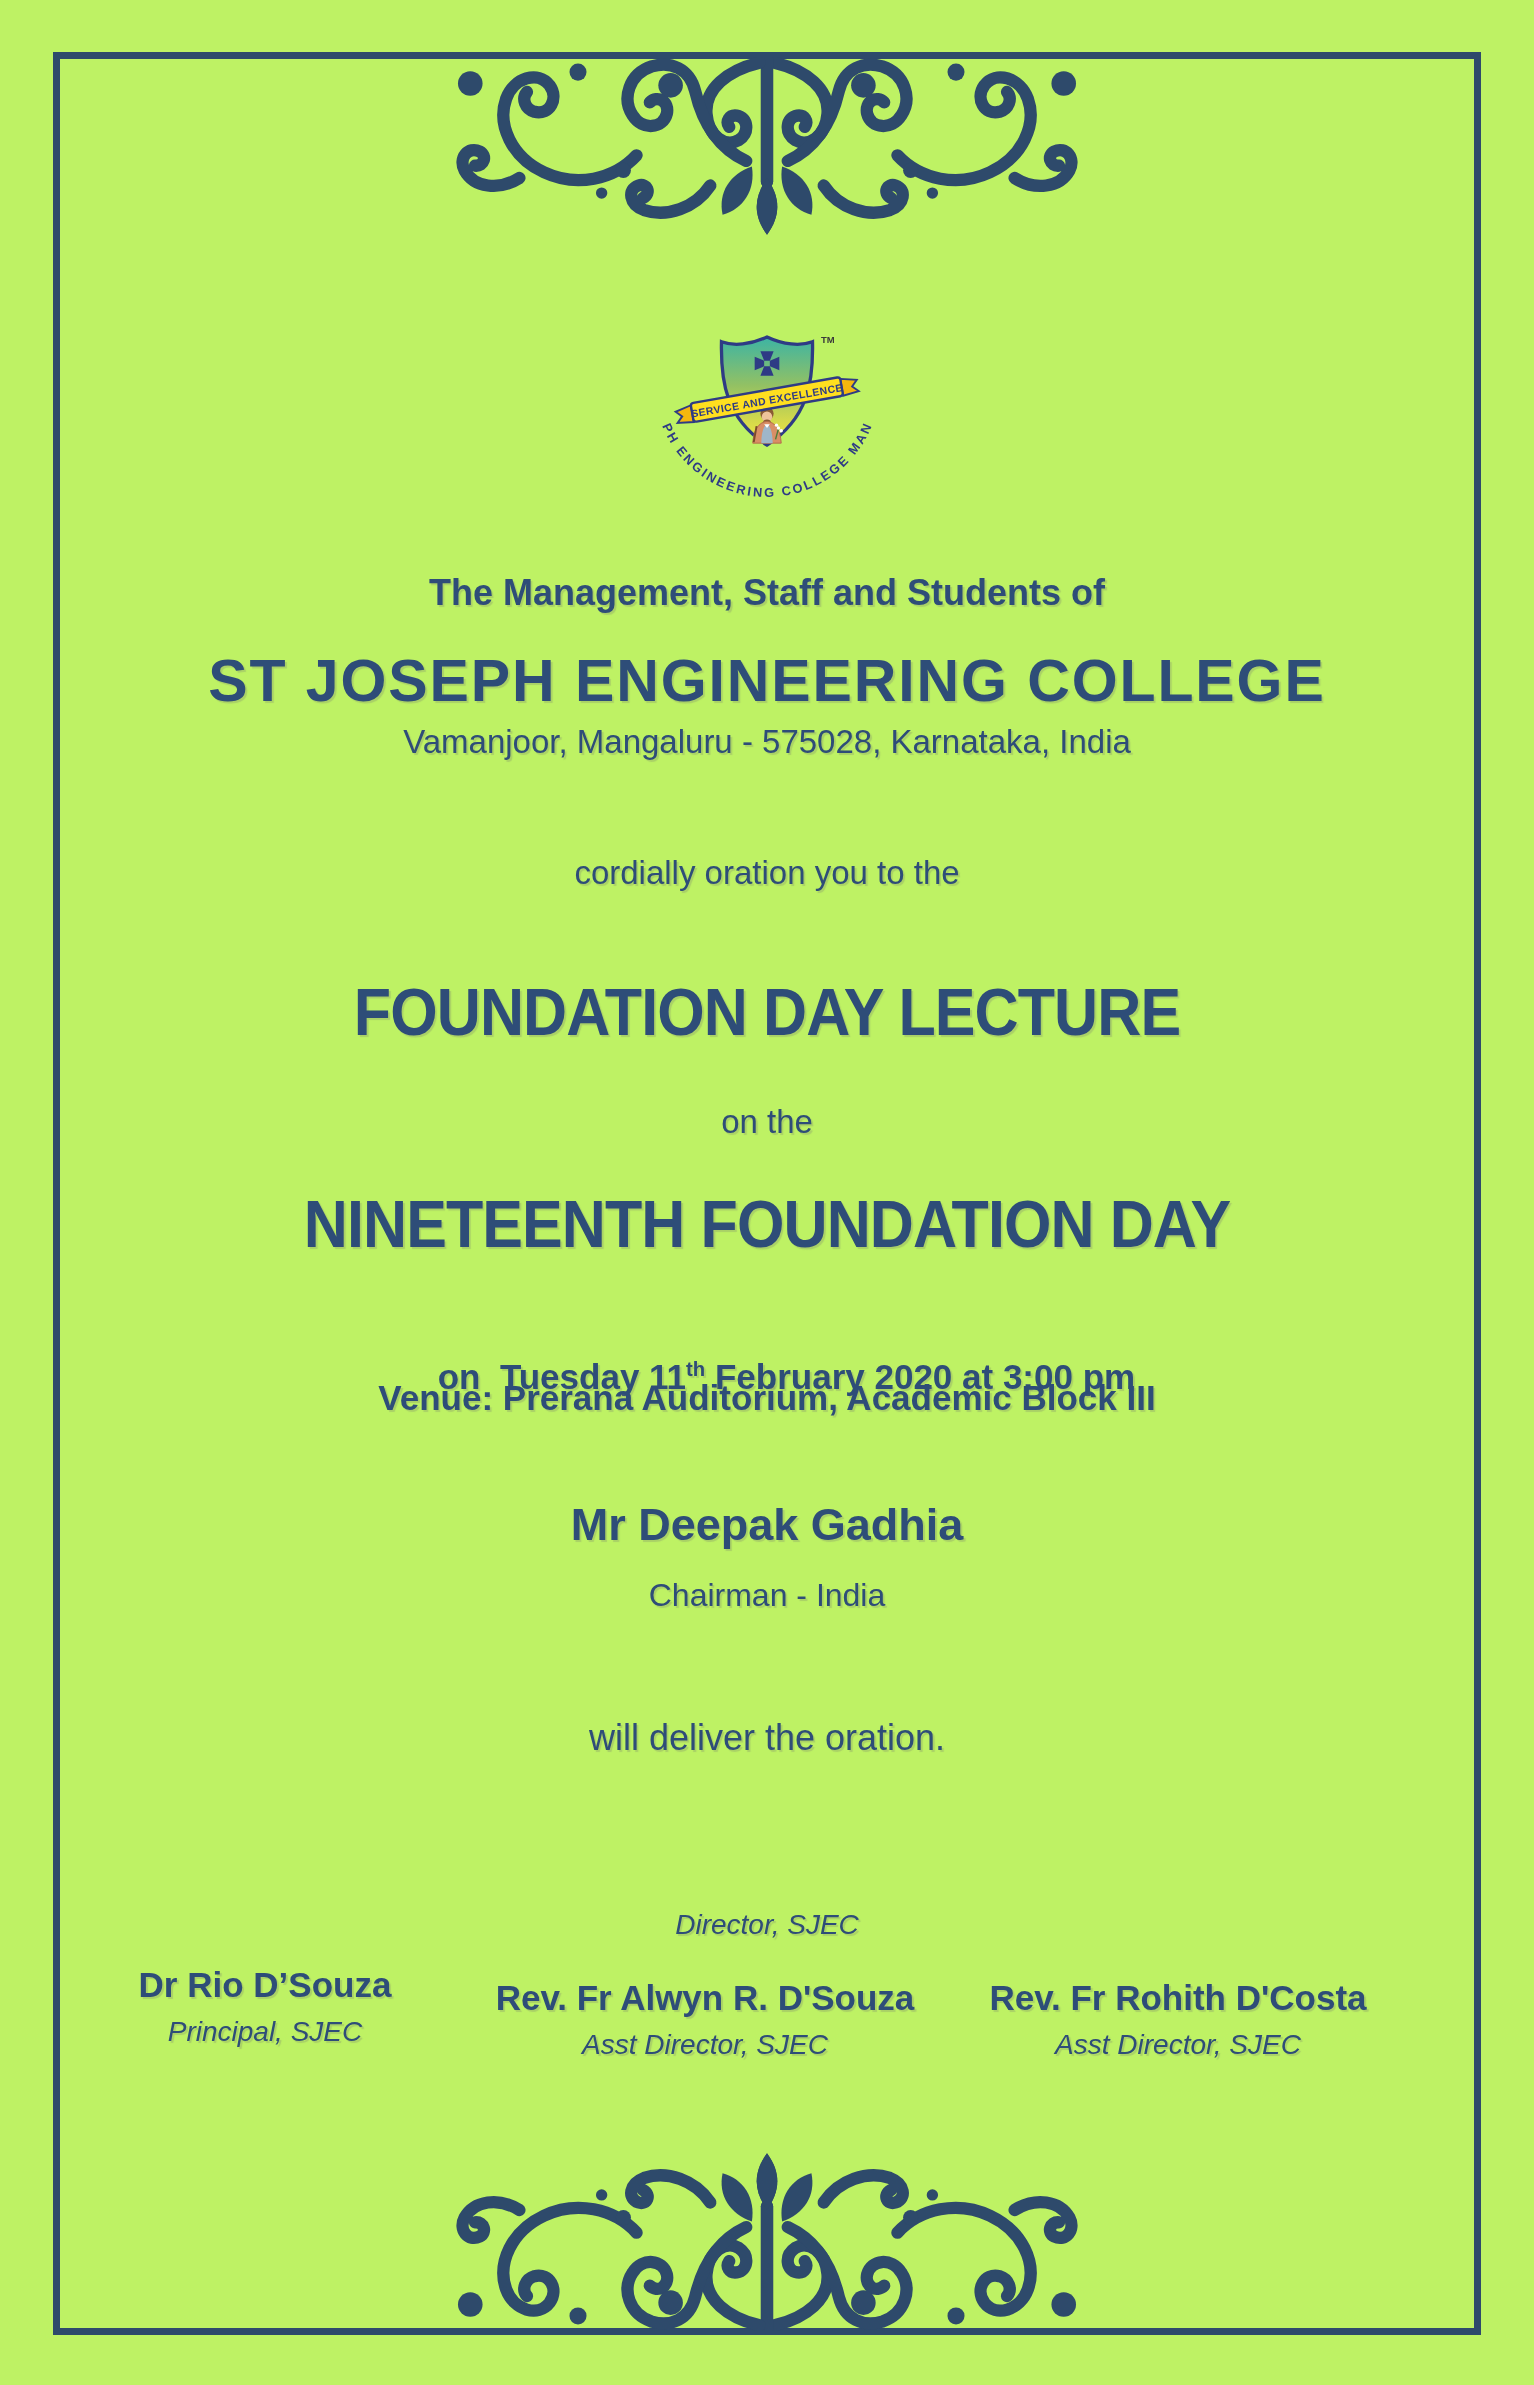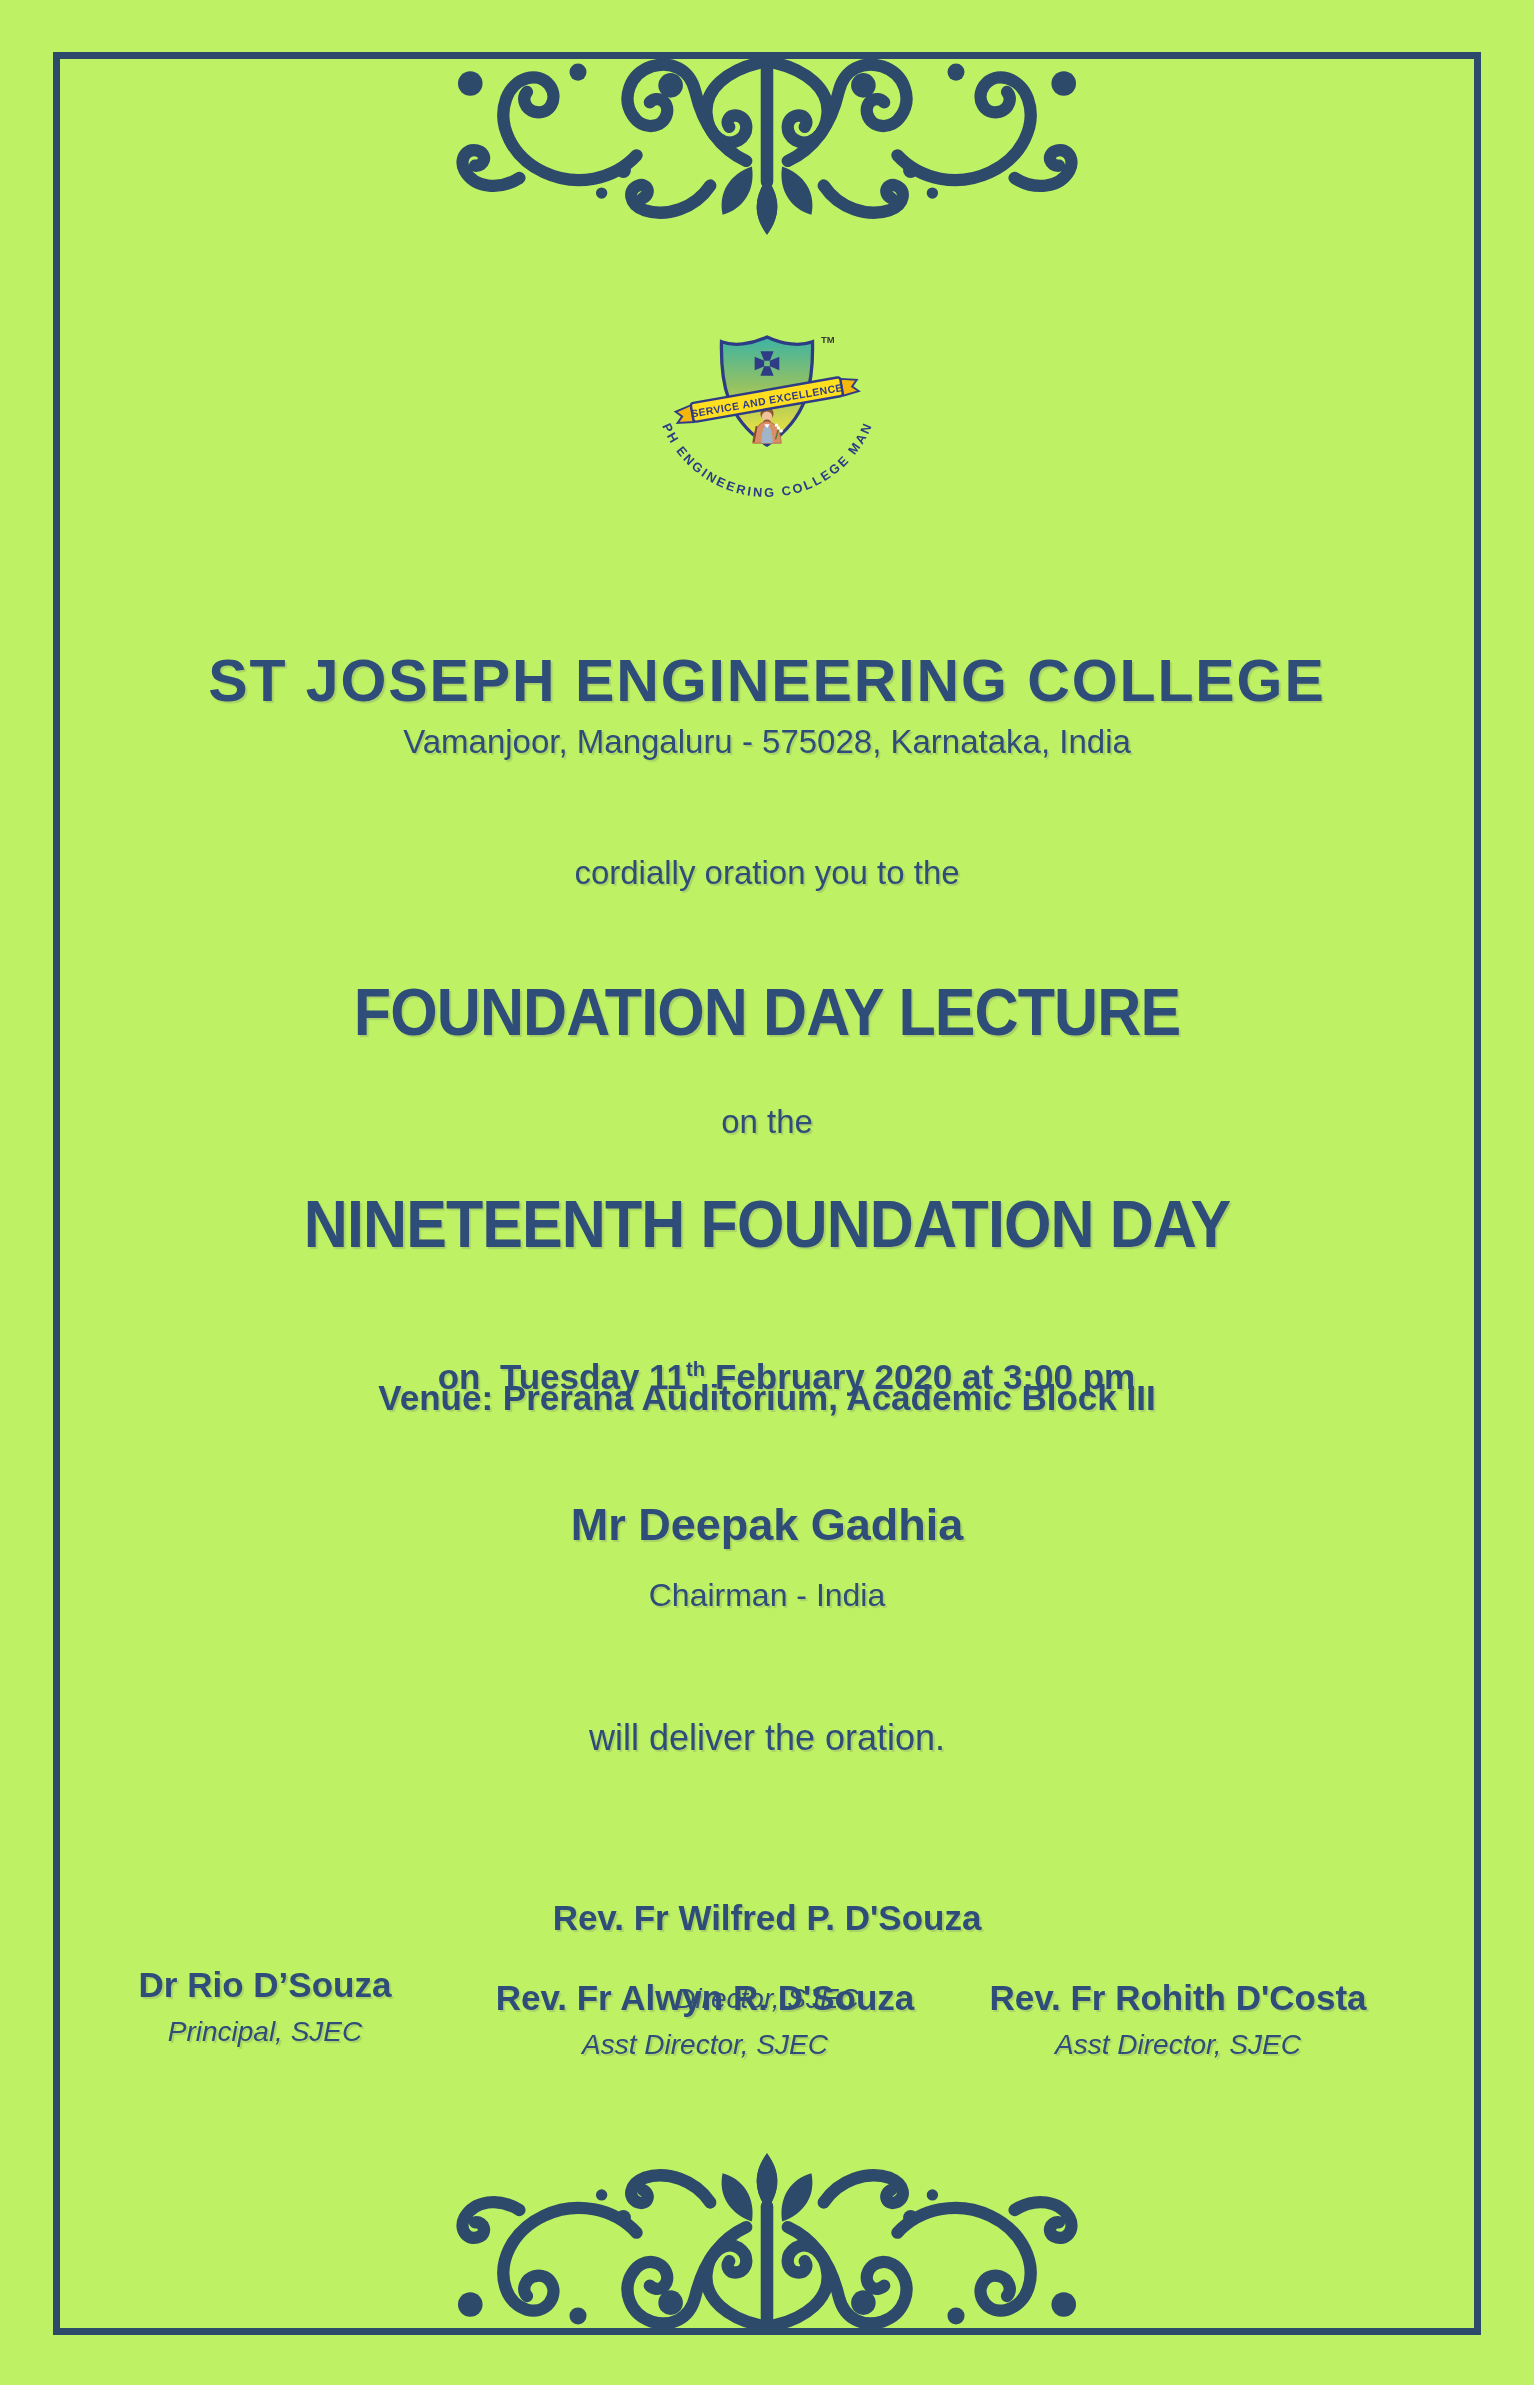--- a/index.html
+++ b/index.html
@@ -144,39 +144,39 @@
         <rect x="55" y="76" width="160" height="20" rx="3" fill="#ffdf1f" stroke="#2e3b85" stroke-width="2.5"></rect>
         <text x="135" y="91" text-anchor="middle" font-size="11" font-weight="bold" fill="#2e3b85" letter-spacing="0.5" font-family="Liberation Sans, sans-serif">SERVICE AND EXCELLENCE</text>
       </g>
 
       <text font-size="13.5" font-weight="bold" fill="#2e3b85" letter-spacing="2.5" font-family="Liberation Sans, sans-serif">
         <textPath href="#ringPath" startOffset="50%" text-anchor="middle">ST JOSEPH ENGINEERING COLLEGE MANGALURU</textPath>
       </text>
     </svg>
   </div>
 
+  <div class="abs intro b">The Management, Staff and Students of</div>
   <div class="abs college serif b">ST JOSEPH ENGINEERING COLLEGE</div>
   <div class="abs address">Vamanjoor, Mangaluru - 575028, Karnataka, India</div>
 
   <div class="abs cordially">cordially oration you to the</div>
   <div class="abs event b cond">FOUNDATION DAY LECTURE</div>
   <div class="abs onthe">on the</div>
   <div class="abs occasion b cond">NINETEENTH FOUNDATION DAY</div>
 
   <div class="abs dateline b">
     <span>on  Tuesday 11</span><sup>th</sup><span> February 2020 at 3:00 pm</span>
   </div>
   <div class="abs speaker b">Mr Deepak Gadhia</div>
 
   <div class="abs venue b">Venue: Prerana Auditorium, Academic Block III</div>
   <div class="abs sp-title1">Chairman - India</div>
   <div class="abs oration">will deliver the oration.</div>
 
   <div class="abs sig-center">
-    <div class="sig-name">Rev. Fr Wilfred P. D'Souza</div>
     <div class="sig-title">Director, SJEC</div>
   </div>
 
   <div class="col col-left">
     <div class="sig-name">Dr Rio D’Souza</div>
     <div class="sig-title">Principal, SJEC</div>
   </div>
 
   <div class="col col-mid">
     <div class="sig-name">Rev. Fr Alwyn R. D'Souza</div>

